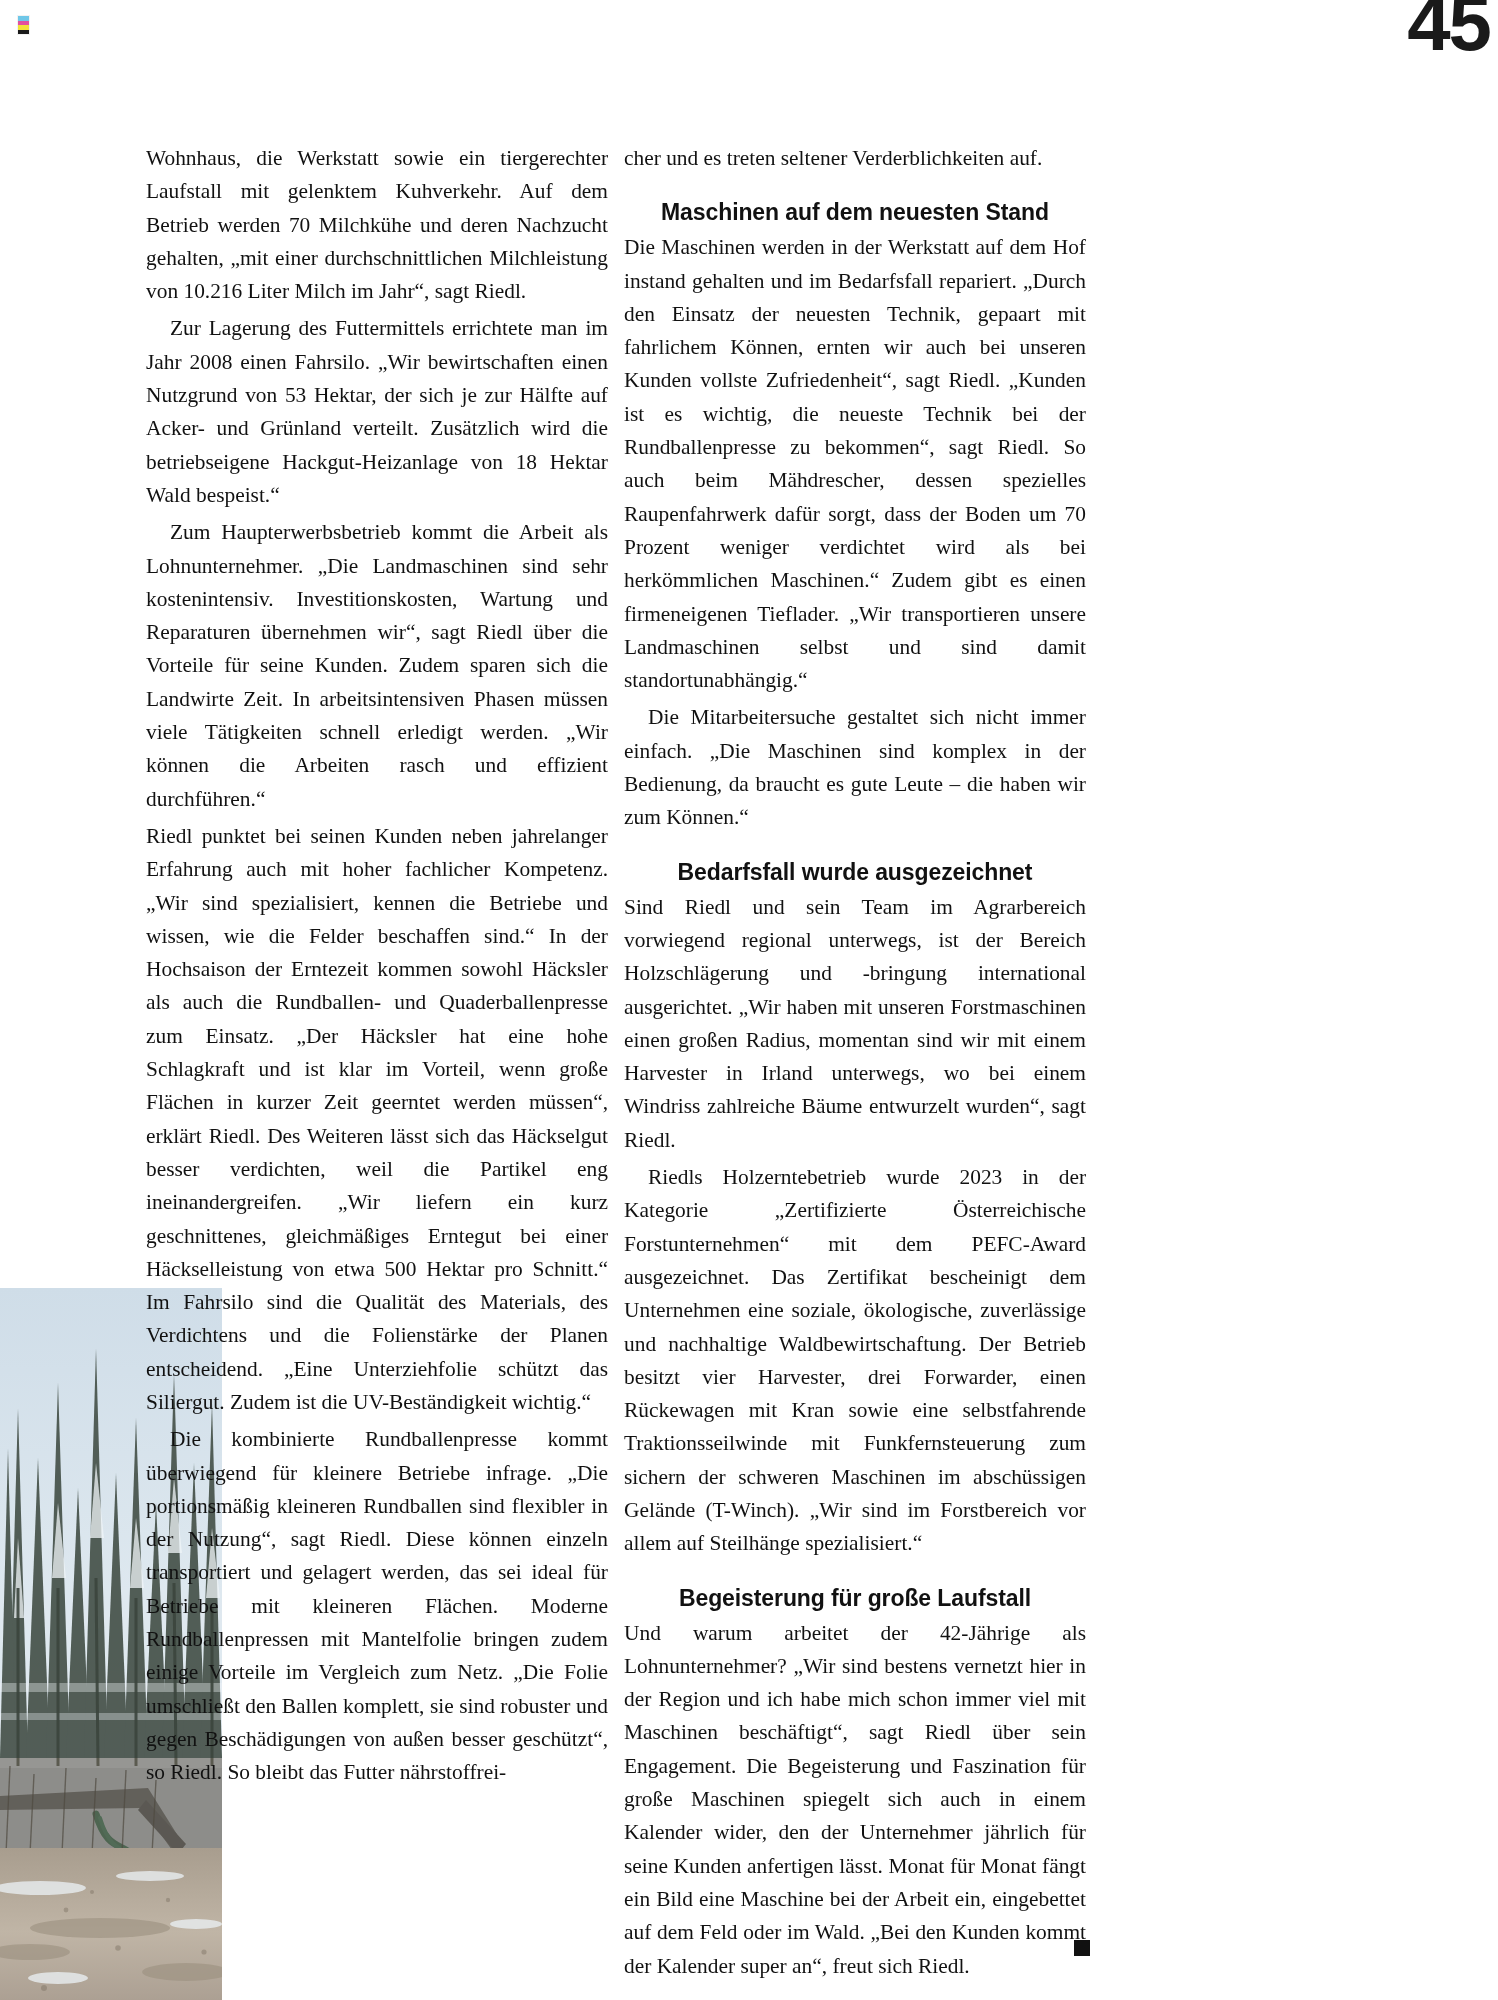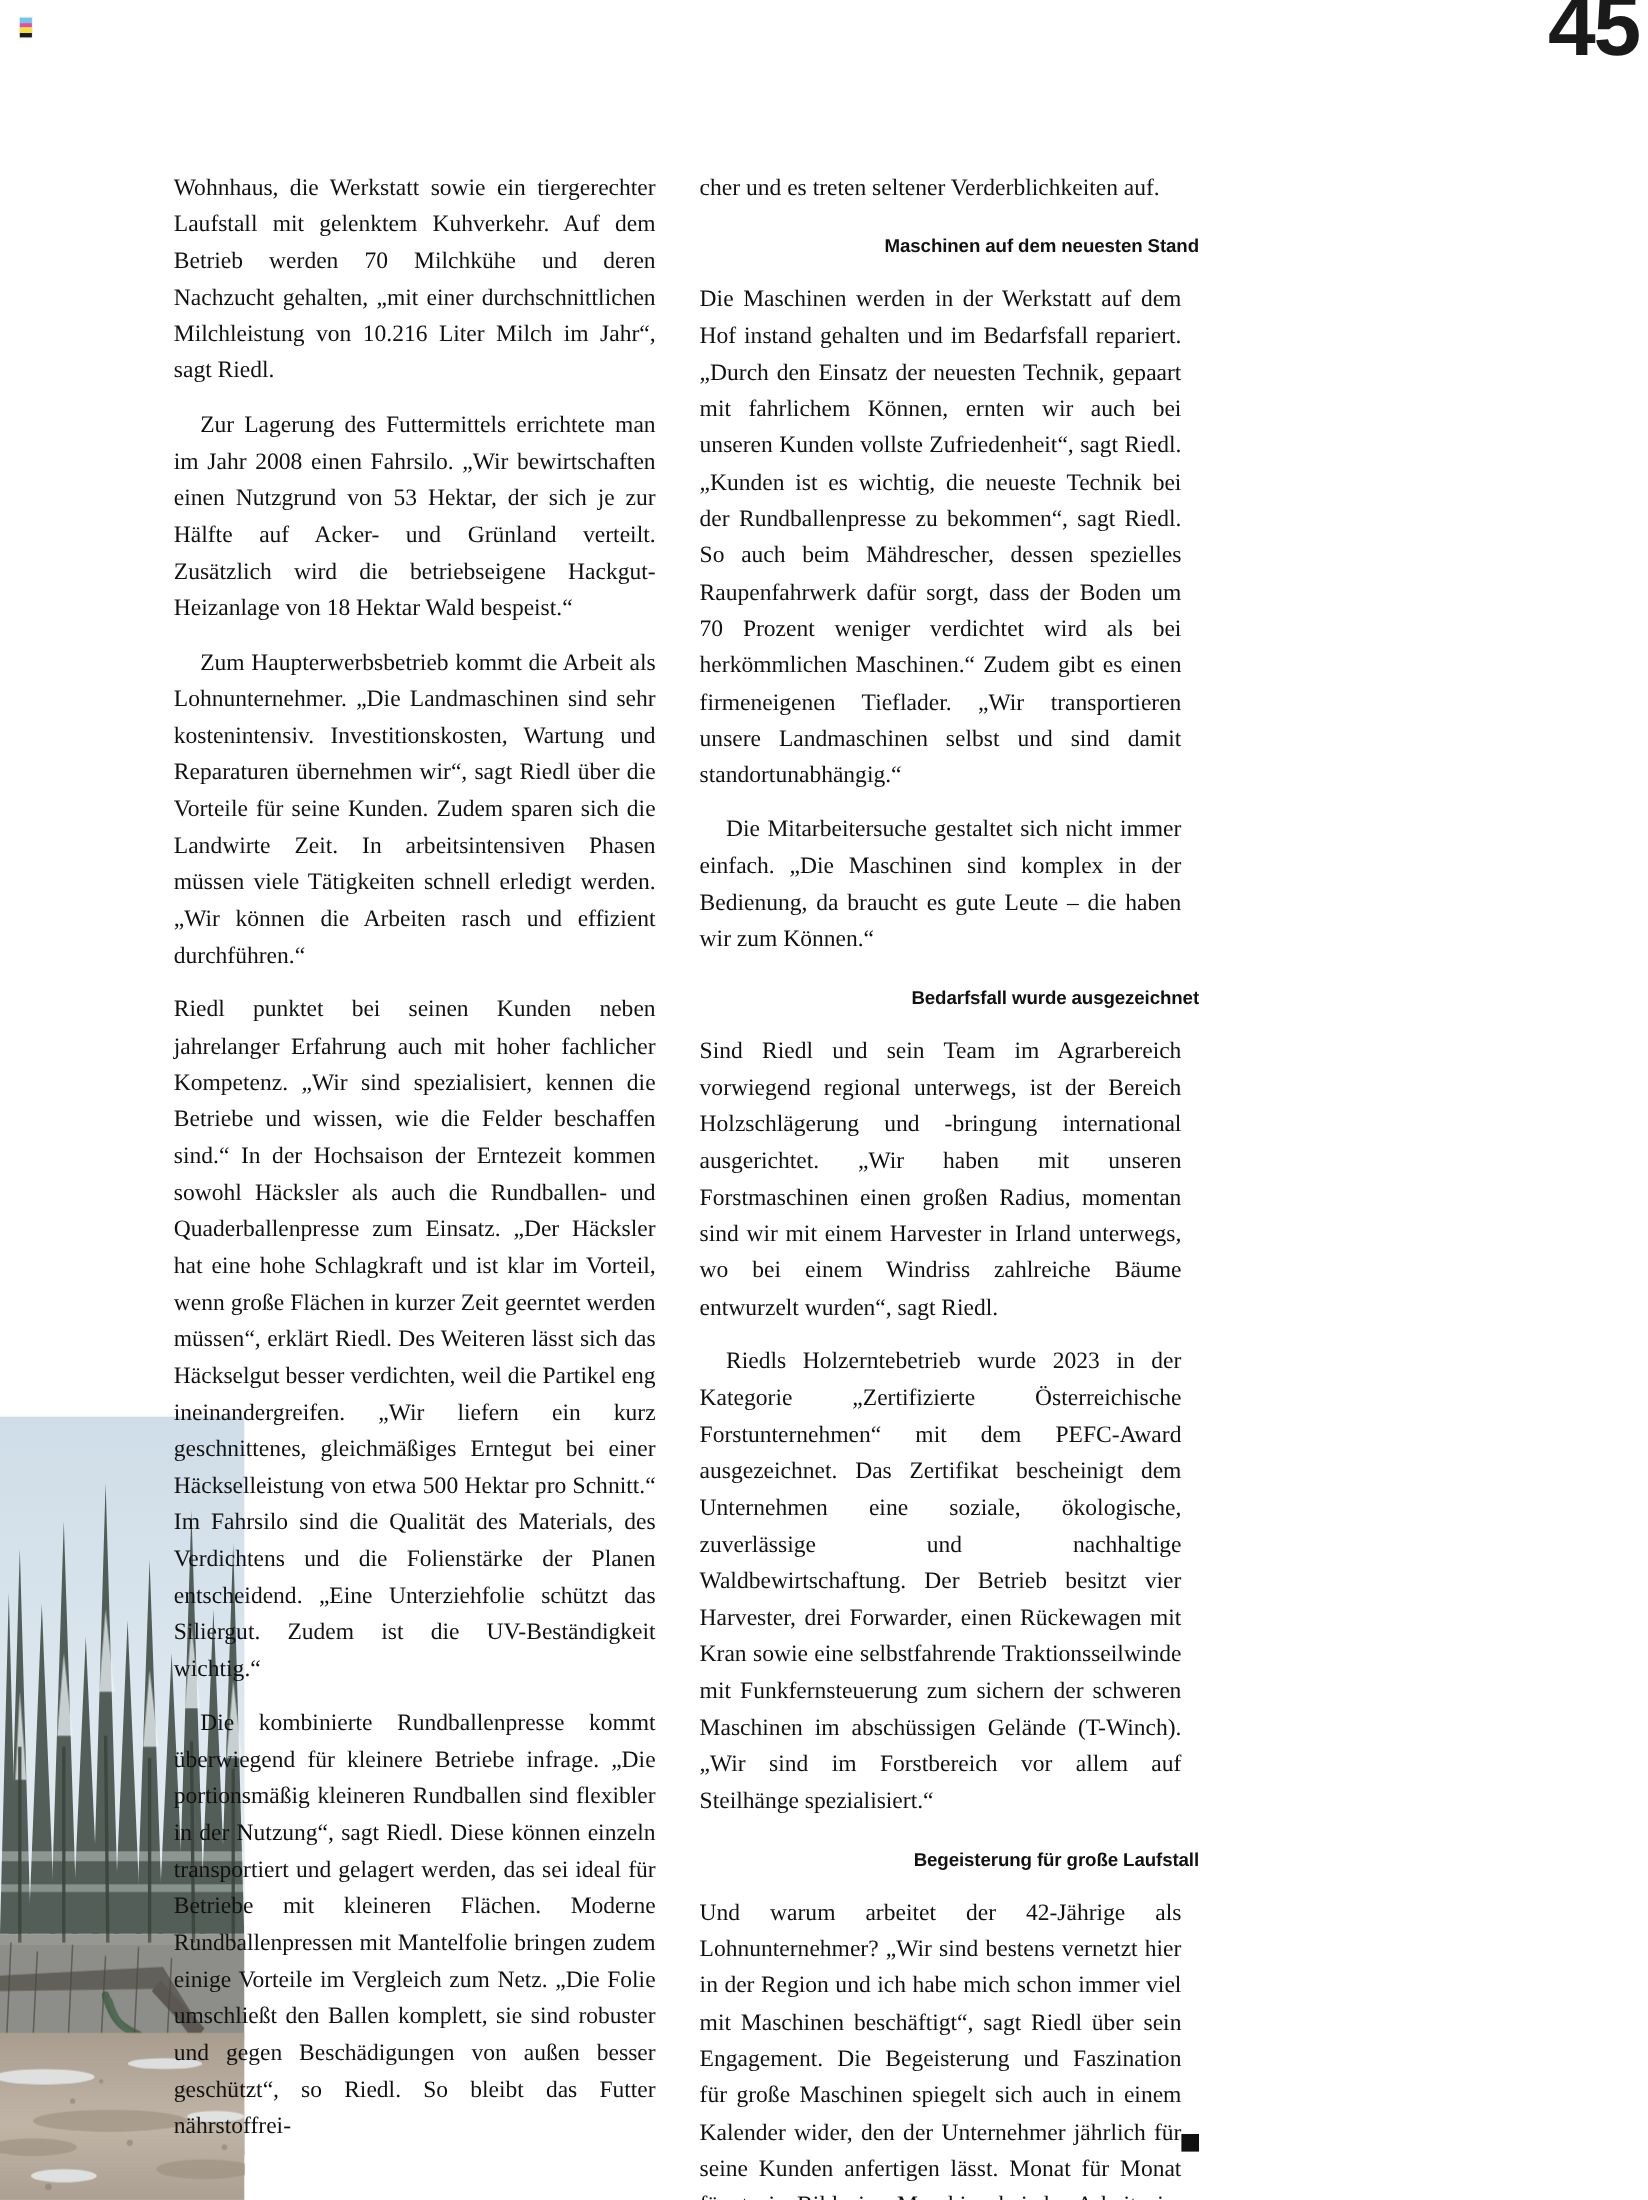--- a/index.html
+++ b/index.html
@@ -60,33 +60,33 @@
     line-height: 33.3px;
     color: #111111;
     text-align: justify;
     -webkit-hyphens: none;
     hyphens: none;
   }
   #col-left  { left: 142px;  height: 1730px; }
   #col-right { left: 620px;  height: 1830px; }
 
   .para {
-    margin: 16px;
+    margin: 4px;
     text-indent: 0;
   }
   .para.indent { text-indent: 24px; }
 
   h2.section-heading {
     font-family: "Liberation Sans", sans-serif;
     font-weight: 700;
-    font-size: 17px;
+    font-size: 23px;
     line-height: 30px;
     margin: 22px 0 2px 0;
     color: #111111;
-    text-align: right;
+    text-align: center;
     letter-spacing: -0.1px;
   }
 
   
   #end-mark {
     position: absolute;
     right: 0px;
     bottom: 12px;
     width: 16px;
     height: 16px;

